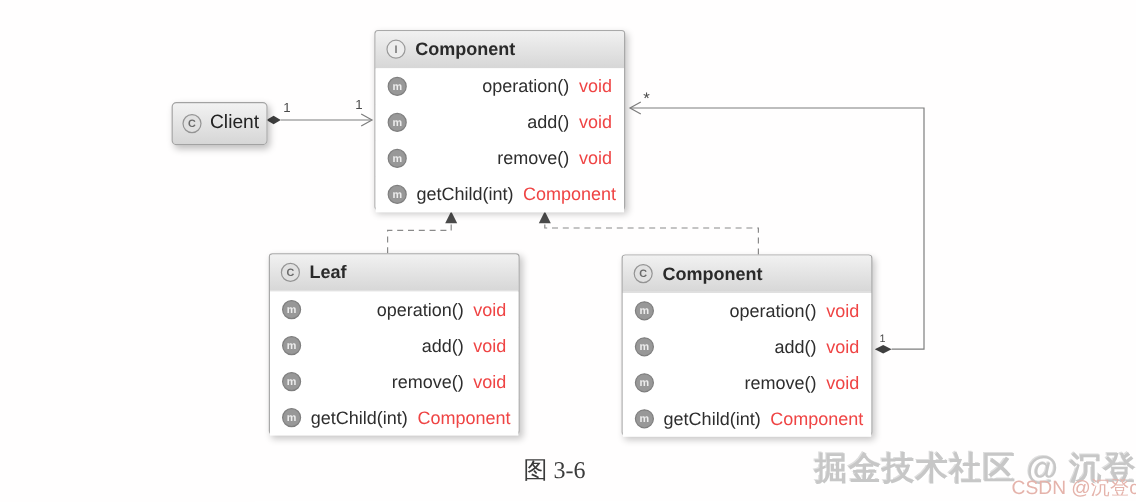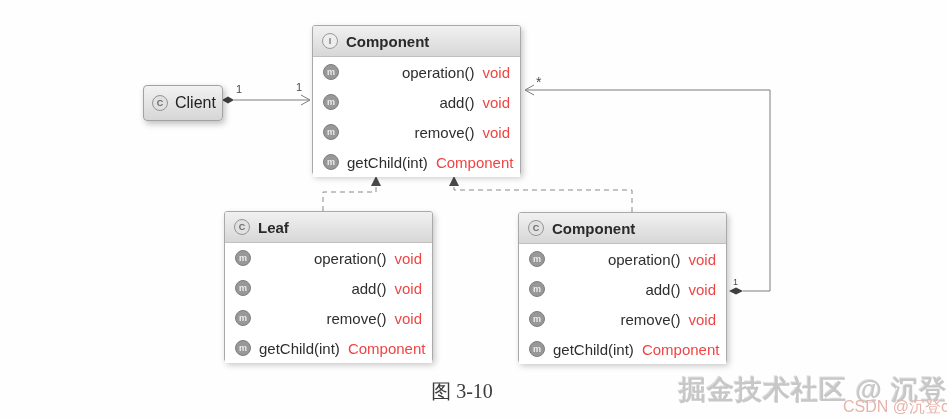--- a/index.html
+++ b/index.html
@@ -197,18 +197,18 @@
       <span class="m-name">remove()</span>
       <span class="m-return">void</span>
     </div>
     <div class="uml-row">
       <span class="badge method">m</span>
       <span class="m-name">getChild(int)</span>
       <span class="m-return">Component</span>
     </div>
   </div>
 
-  <div id="caption">图 3-10</div>
+  <div id="caption">图 3-6</div>
 
   <div id="wm-juejin">掘金技术社区 @ 沉登c</div>
   <div id="wm-csdn">CSDN @沉登c</div>
 
 </div>
 
 </body></html>

